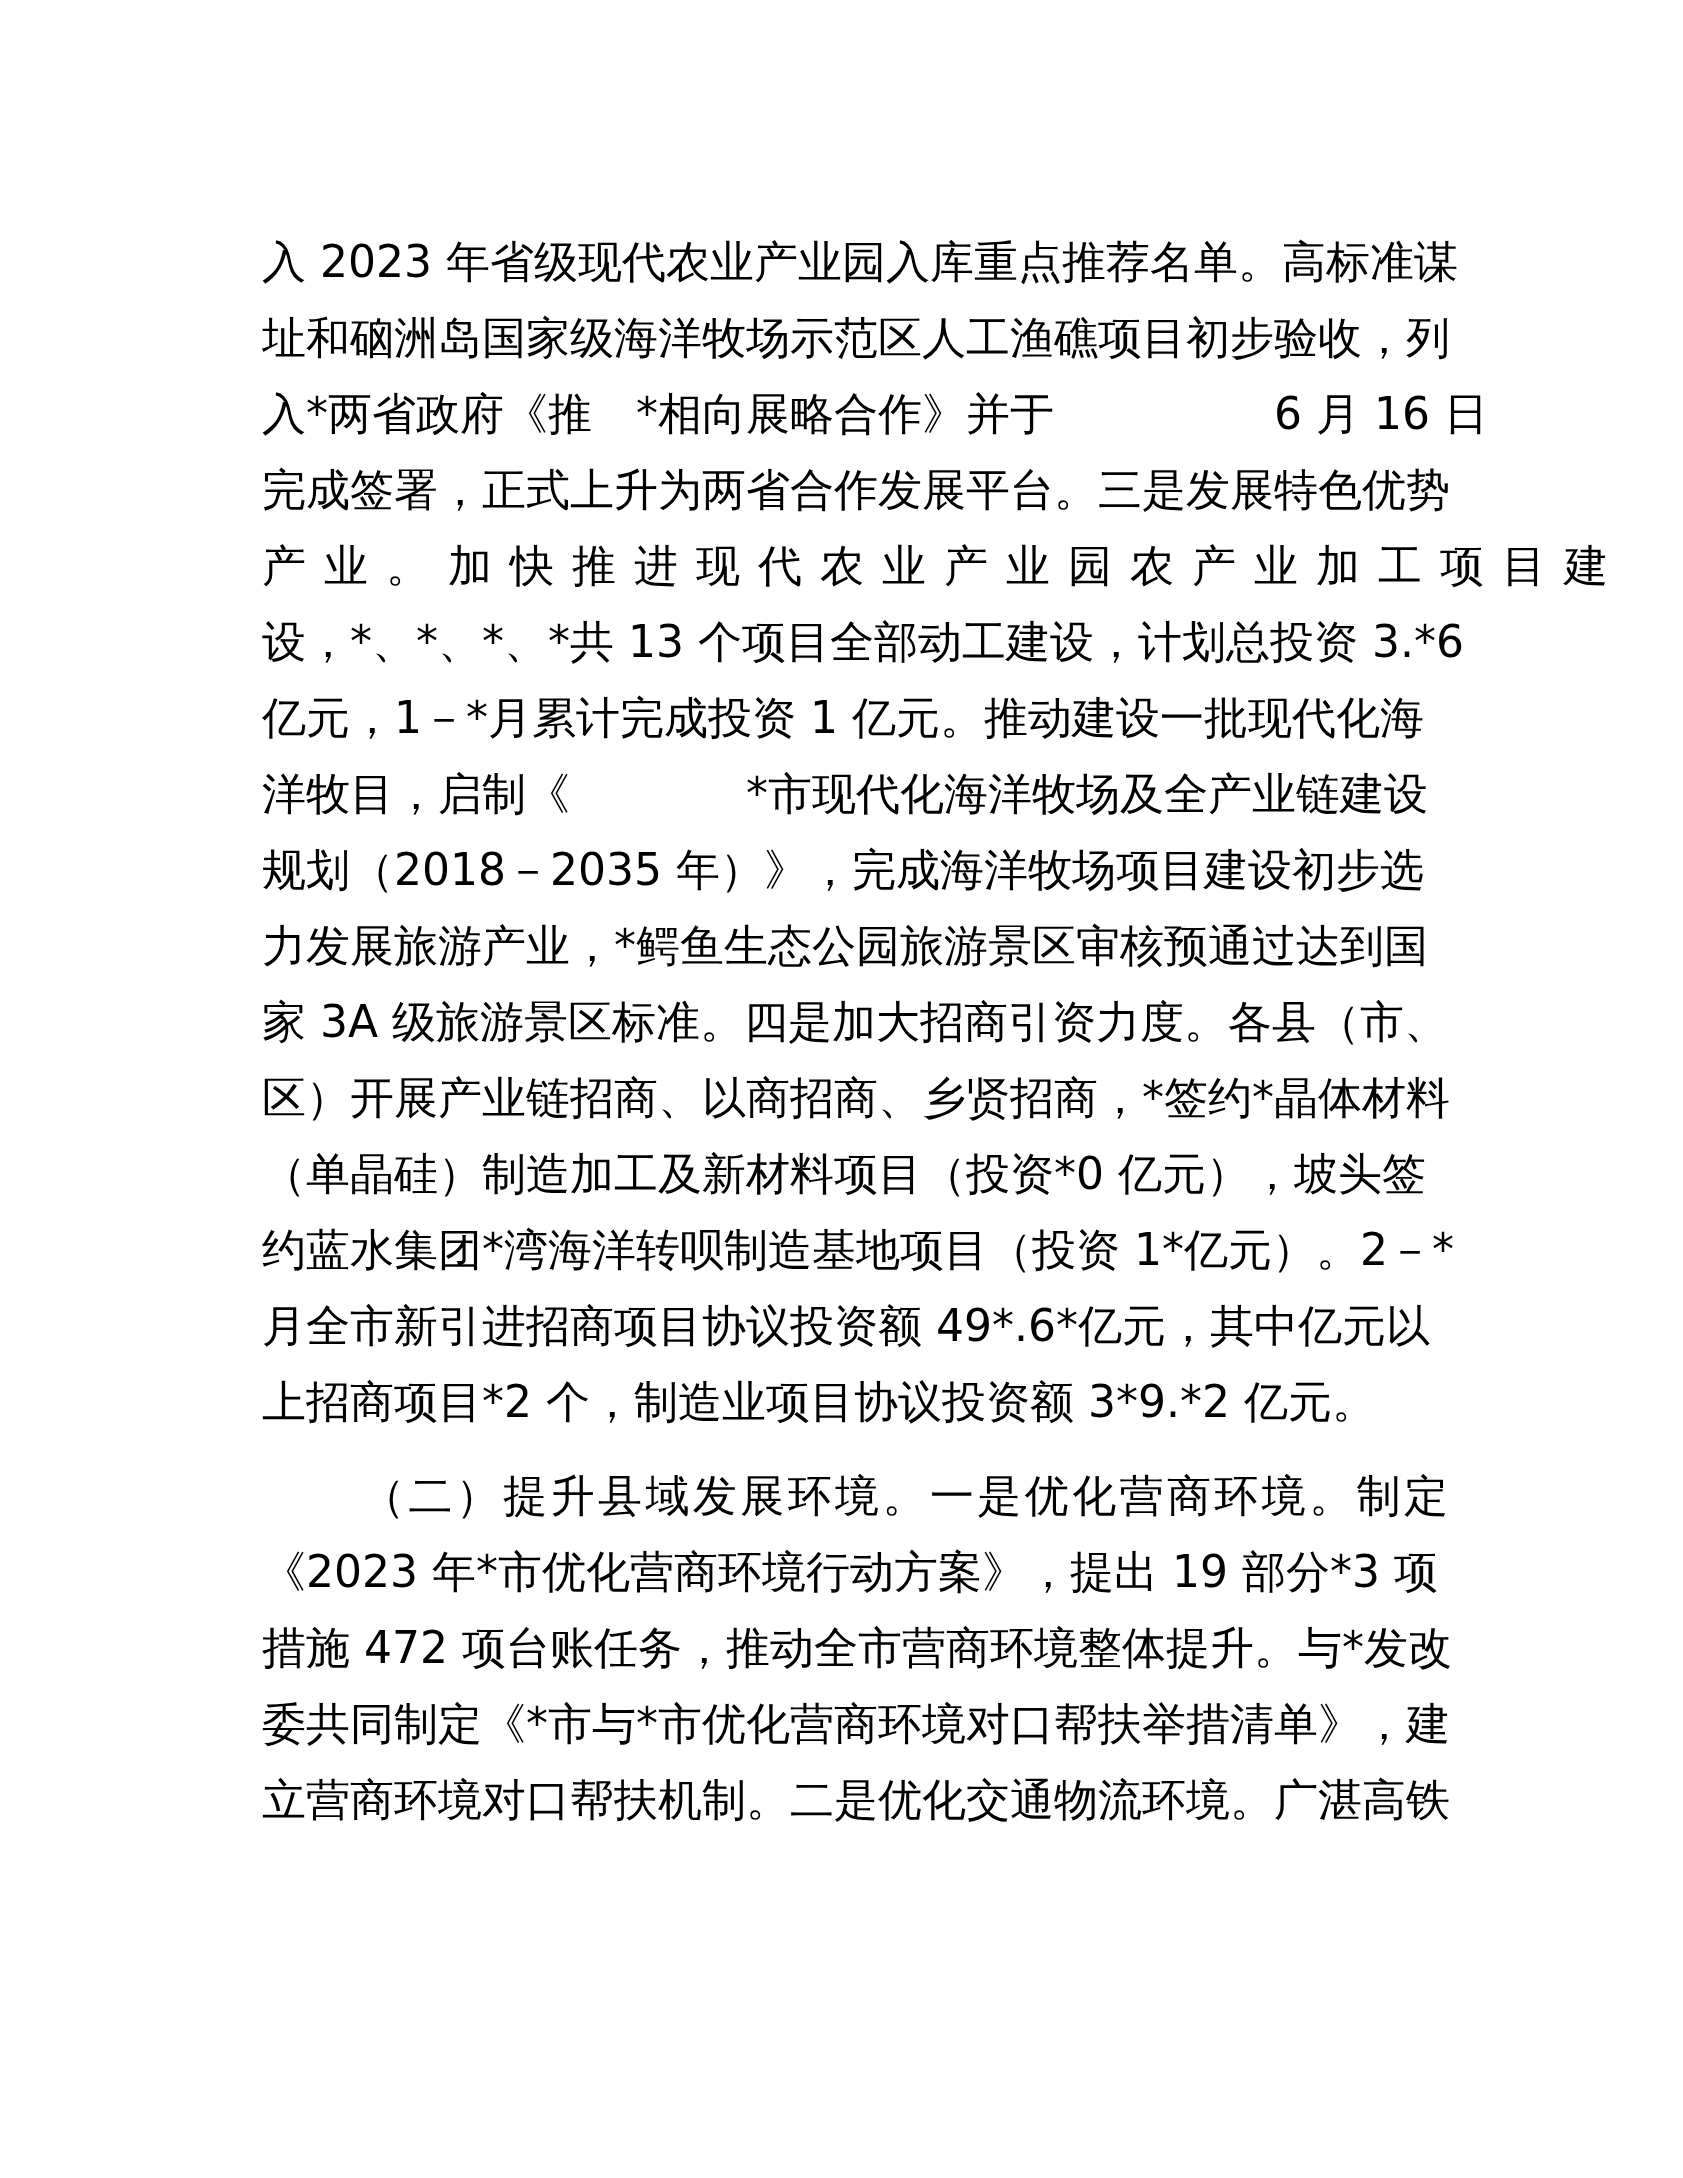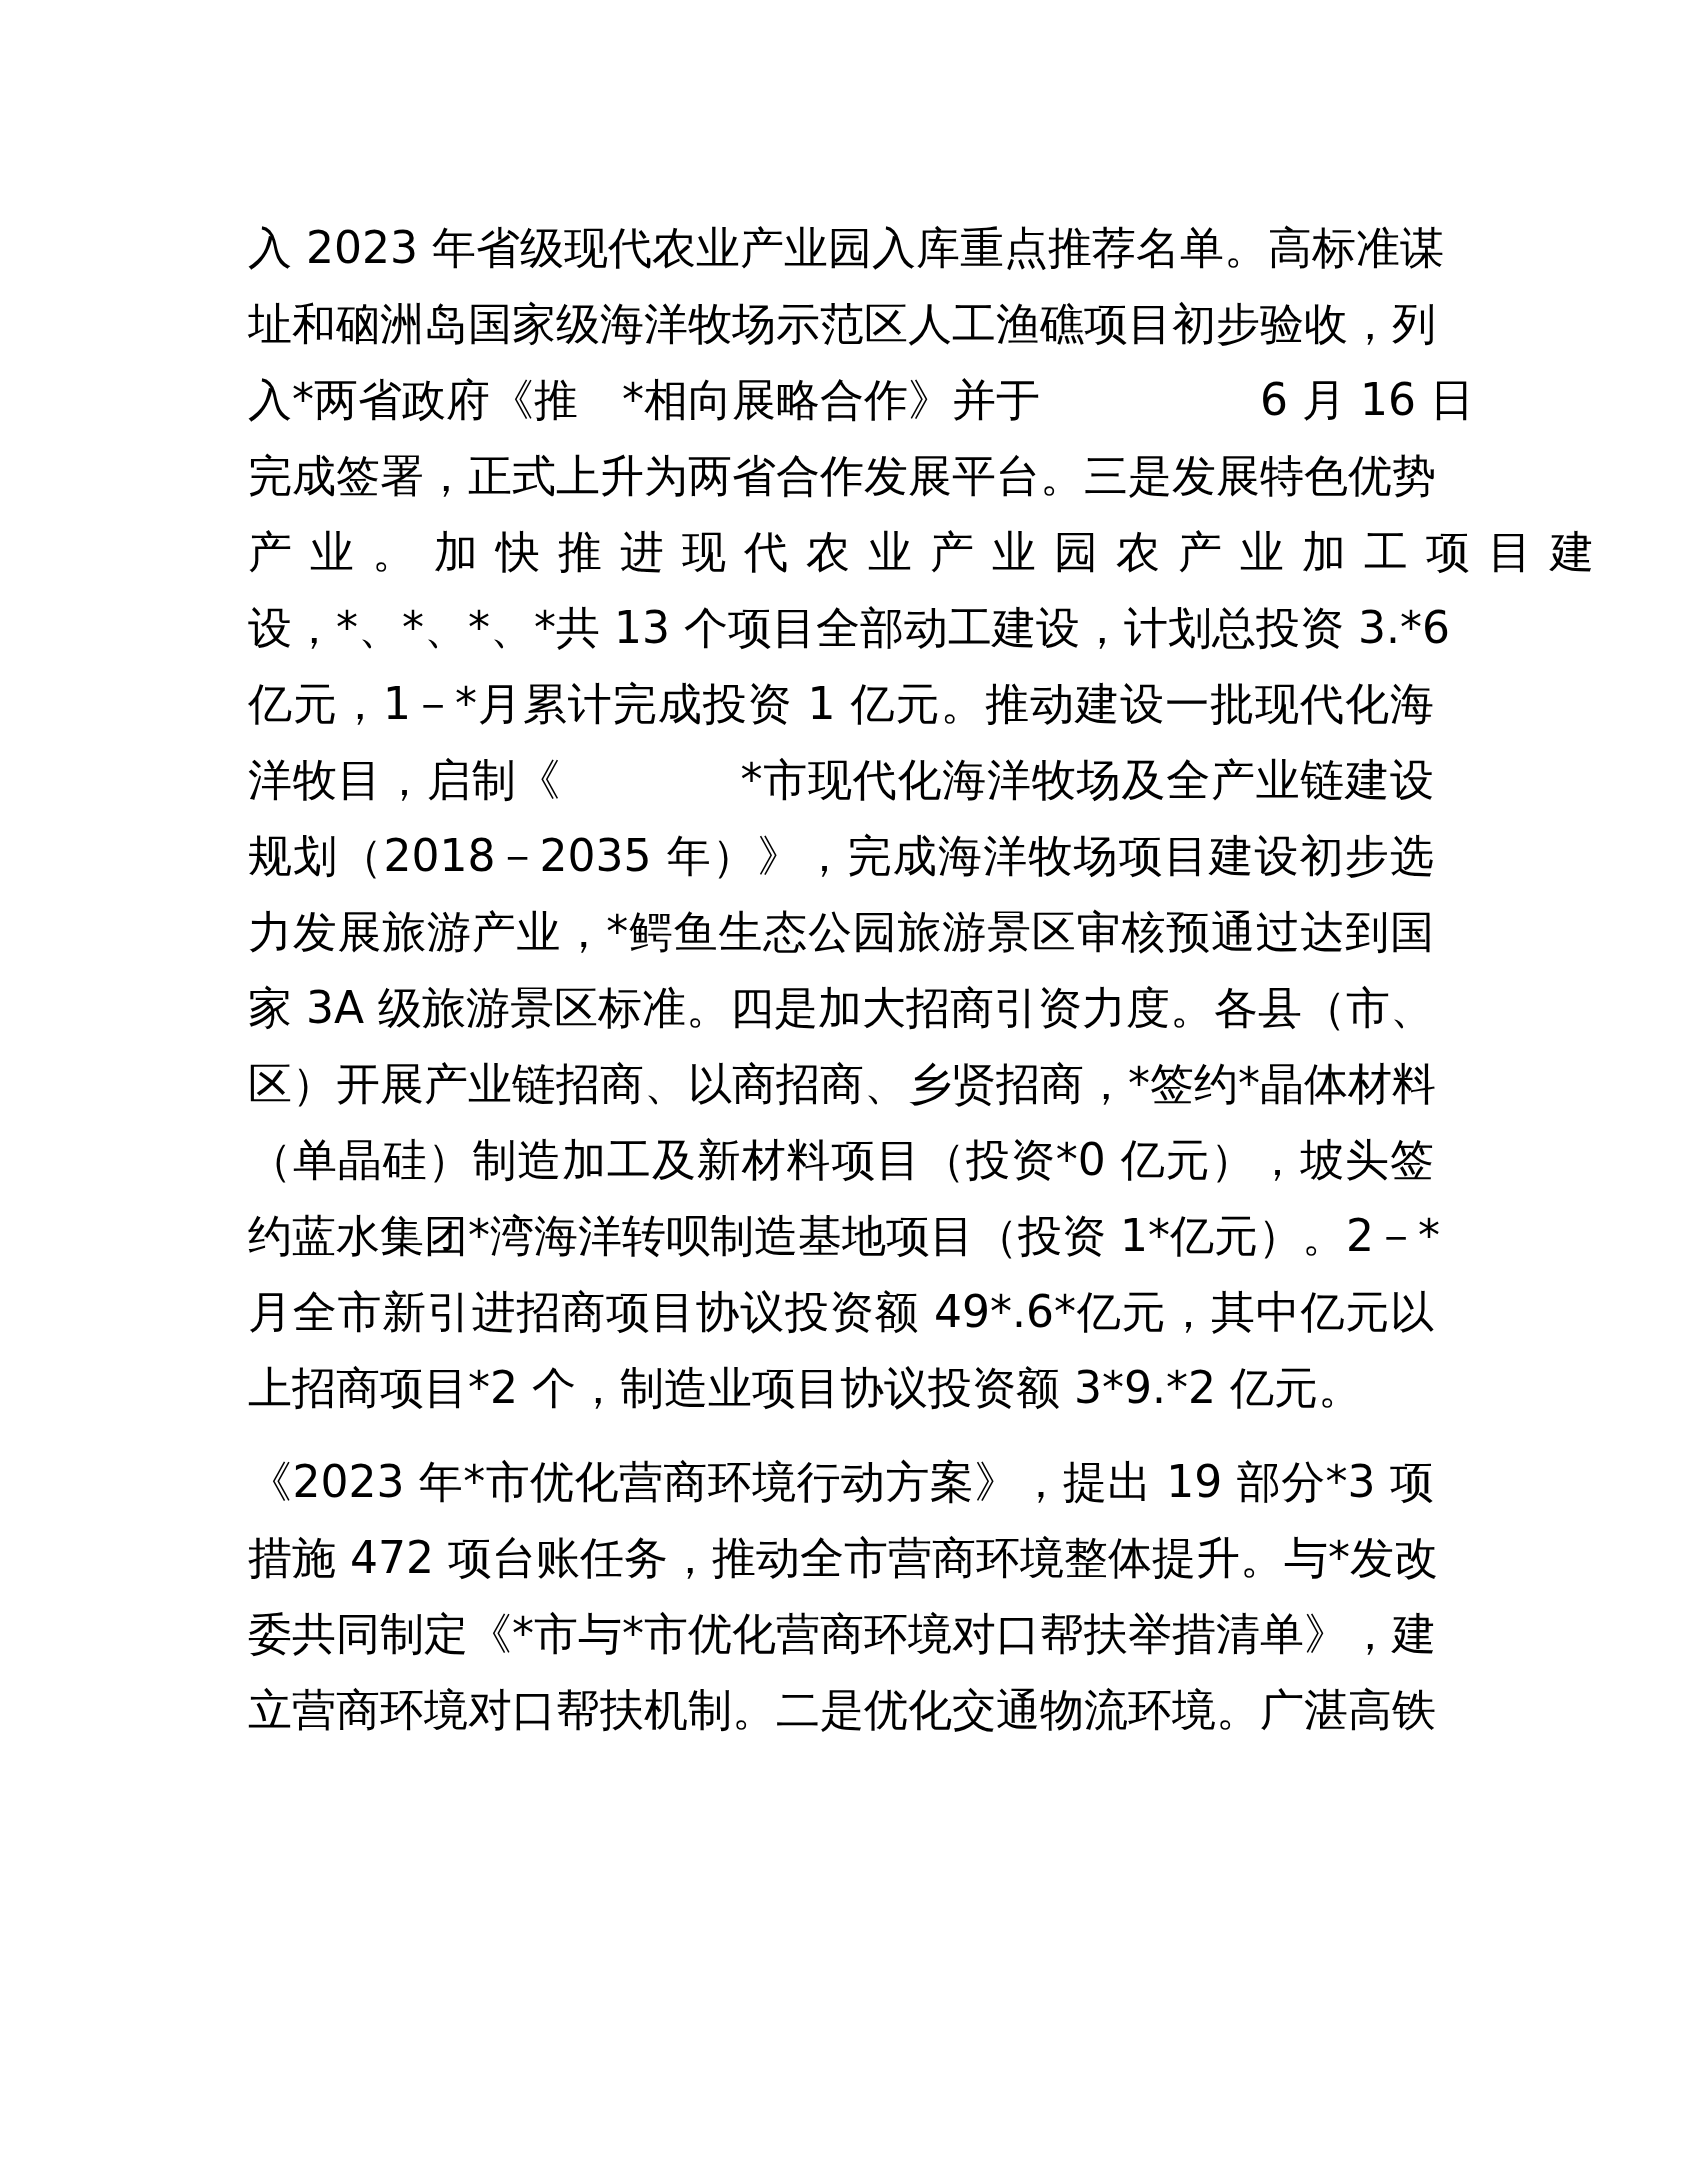--- a/index.html
+++ b/index.html
@@ -15,21 +15,21 @@
       font-family: "DejaVu Sans", "Liberation Sans", sans-serif;
       color: #000000;
     }
     .page {
       position: absolute;
       left: 248px;
       top: 220px;
       width: 1186px;
     }
     .para {
-      margin: 0;
+      margin: 14px;
     }
     .para + .para {
       margin-top: 18px;
     }
     .line {
       display: block;
       height: 76px;
       line-height: 55px;
       font-size: 44px;
       white-space: nowrap;
@@ -64,19 +64,20 @@
     <span class="line">规划（2018－2035 年）》，完成海洋牧场项目建设初步选</span>
     <span class="line">力发展旅游产业，*鳄鱼生态公园旅游景区审核预通过达到国</span>
     <span class="line">家 3A 级旅游景区标准。四是加大招商引资力度。各县（市、</span>
     <span class="line">区）开展产业链招商、以商招商、乡贤招商，*签约*晶体材料</span>
     <span class="line">（单晶硅）制造加工及新材料项目（投资*0 亿元），坡头签</span>
     <span class="line">约蓝水集团*湾海洋转呗制造基地项目（投资 1*亿元）。2－*</span>
     <span class="line">月全市新引进招商项目协议投资额 49*.6*亿元，其中亿元以</span>
     <span class="line last">上招商项目*2 个，制造业项目协议投资额 3*9.*2 亿元。</span>
   </div>
   <div class="para">
+    <span class="line indent">（二）提升县域发展环境。一是优化营商环境。制定</span>
     <span class="line">《2023 年*市优化营商环境行动方案》，提出 19 部分*3 项</span>
     <span class="line">措施 472 项台账任务，推动全市营商环境整体提升。与*发改</span>
     <span class="line">委共同制定《*市与*市优化营商环境对口帮扶举措清单》，建</span>
     <span class="line">立营商环境对口帮扶机制。二是优化交通物流环境。广湛高铁</span>
   </div>
 </div>
 
 
 </body></html>

